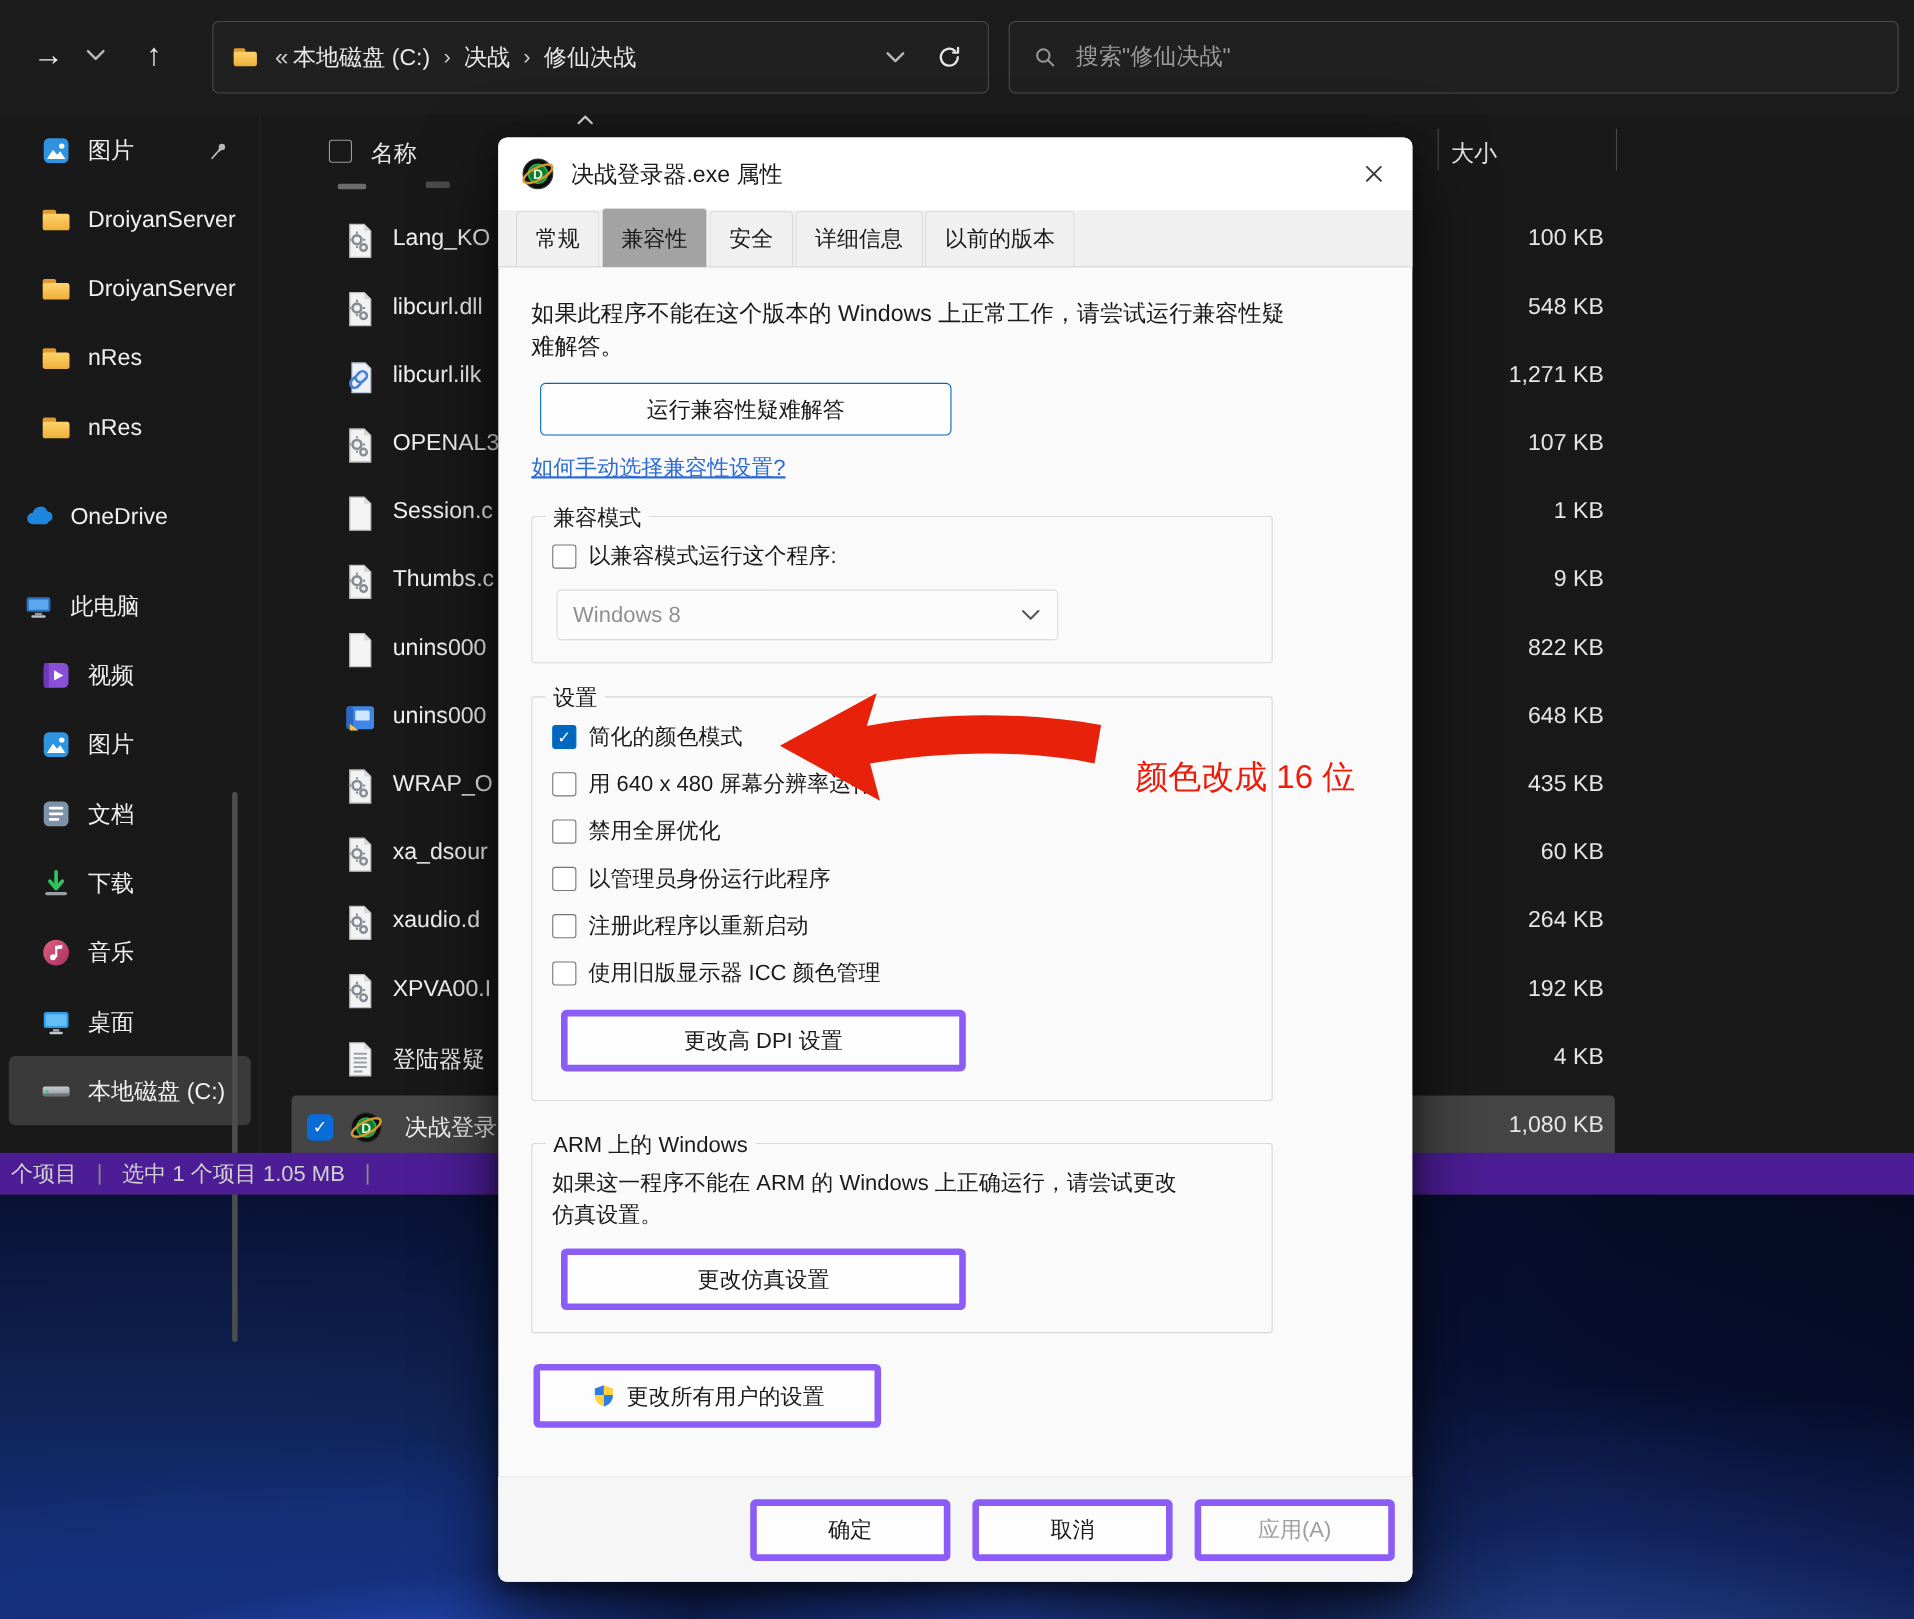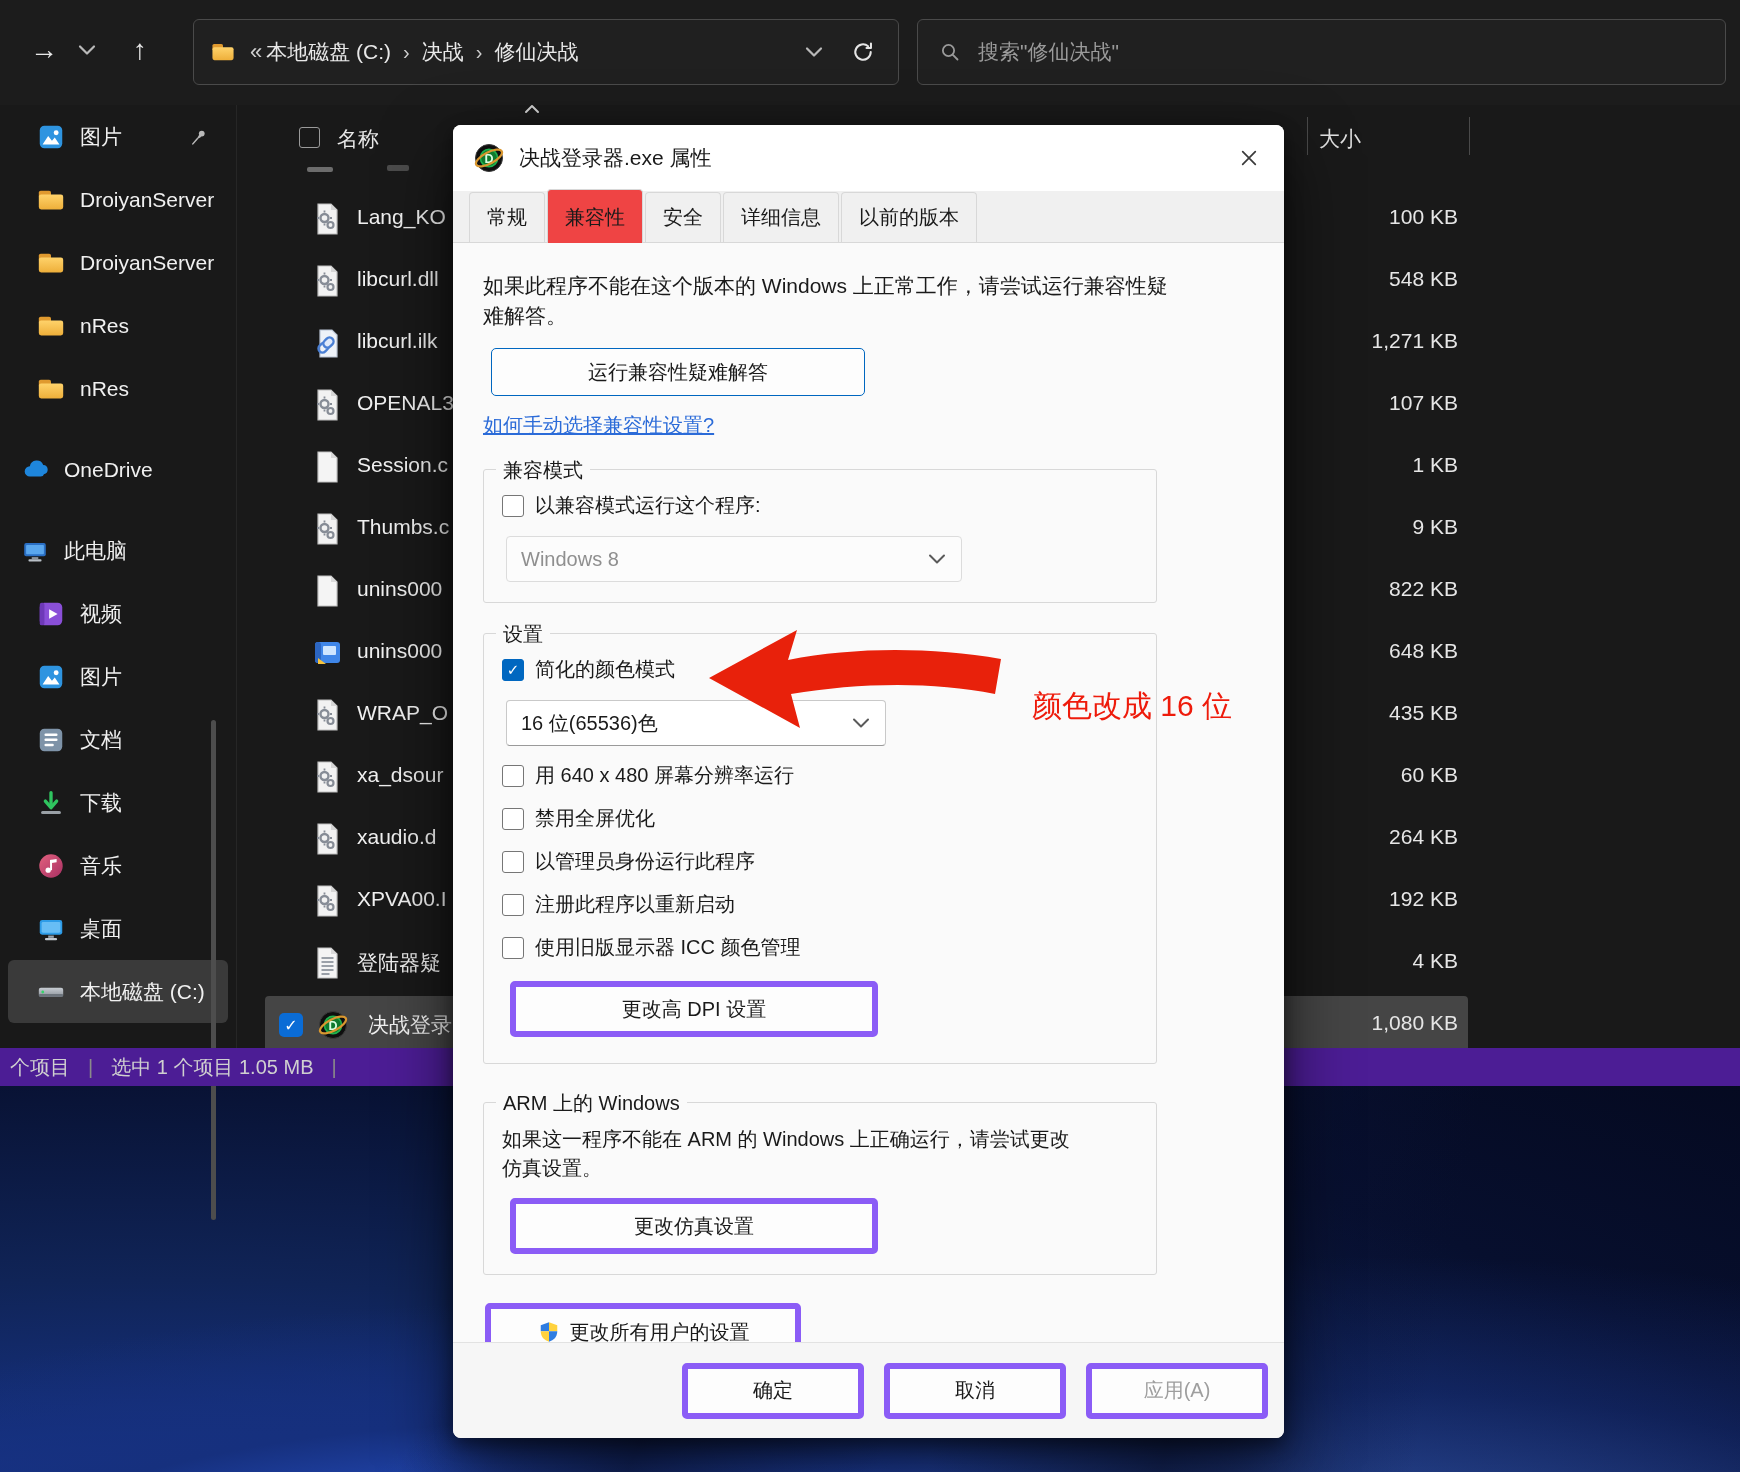--- a/index.html
+++ b/index.html
@@ -79,21 +79,21 @@
     box-shadow:0 28px 70px rgba(0,0,0,.6),0 6px 18px rgba(0,0,0,.45);z-index:10;color:#1a1a1a;}
   .dlg-title{height:66px;background:#fff;border-radius:8px 8px 0 0;display:flex;align-items:center;}
   .dlg-title .appic{width:32px;height:32px;margin-left:20px;}
   .dlg-title .ttext{font-size:21px;margin-left:14px;}
   .dlg-close{margin-left:auto;margin-right:18px;width:34px;height:34px;display:flex;align-items:center;justify-content:center;border-radius:5px;}
   .dlg-close svg{width:18px;height:18px;}
   .dlg-tabs{height:52px;background:#f0f0f0;display:flex;align-items:flex-end;padding-left:16px;position:relative;}
   .dlg-tabs:after{content:"";position:absolute;left:0;right:0;bottom:0;height:1px;background:#d8d8d8;}
   .tab{font-size:20px;padding:11px 17px 12px;background:#f0f0f0;border:1px solid #d8d8d8;border-bottom:none;
     margin-right:2px;border-radius:4px 4px 0 0;position:relative;}
-  .tab.active{background:#ef4444;z-index:2;padding-top:14px;box-shadow:0 1px 0 #fafafa;}
+  .tab.active{background:#a3a3a3;z-index:2;padding-top:14px;box-shadow:0 1px 0 #fafafa;}
   .dlg-page{padding:28px 30px 0;position:relative;}
   .intro{font-size:21px;line-height:30px;max-width:700px;margin:0;}
   .btn{display:flex;align-items:center;justify-content:center;background:#fdfdfd;border:6px solid #8b5cf6;
     border-radius:5px;font-size:20px;color:#1a1a1a;}
   .btn-trouble{width:372px;height:46px;margin:17px 0 0 8px;border:1.6px solid #0067c0;}
   .link{display:inline-block;margin-top:16px;color:#2b6bd8;text-decoration:underline;font-size:20px;}
   .group{border:1px solid #d8d8d8;border-radius:3px;position:relative;padding:20px 18px 20px;margin-top:30px;
     max-width:636px;}
   .legend{position:absolute;top:-13px;left:12px;background:#fafafa;padding:0 7px;font-size:20px;}
   .cbrow{display:flex;align-items:center;margin-top:16px;font-size:20px;}
@@ -562,26 +562,20 @@
             </svg>
         </div>
       </div>
 
       <div class="group" style="padding-bottom:24px;">
         <span class="legend">设置</span>
         <div class="cbrow first">
           <span class="cb checked">✓</span>
           <span>简化的颜色模式</span>
         </div>
-        <div class="select narrow">
-          <span>16 位(65536)色</span>
-          <svg class="chev" viewBox="0 0 20 14">
-              <use href="#i-chevdark"></use>
-            </svg>
-        </div>
         <div class="cbrow">
           <span class="cb"></span>
           <span>用 640 x 480 屏幕分辨率运行</span>
         </div>
         <div class="cbrow">
           <span class="cb"></span>
           <span>禁用全屏优化</span>
         </div>
         <div class="cbrow">
           <span class="cb"></span>

